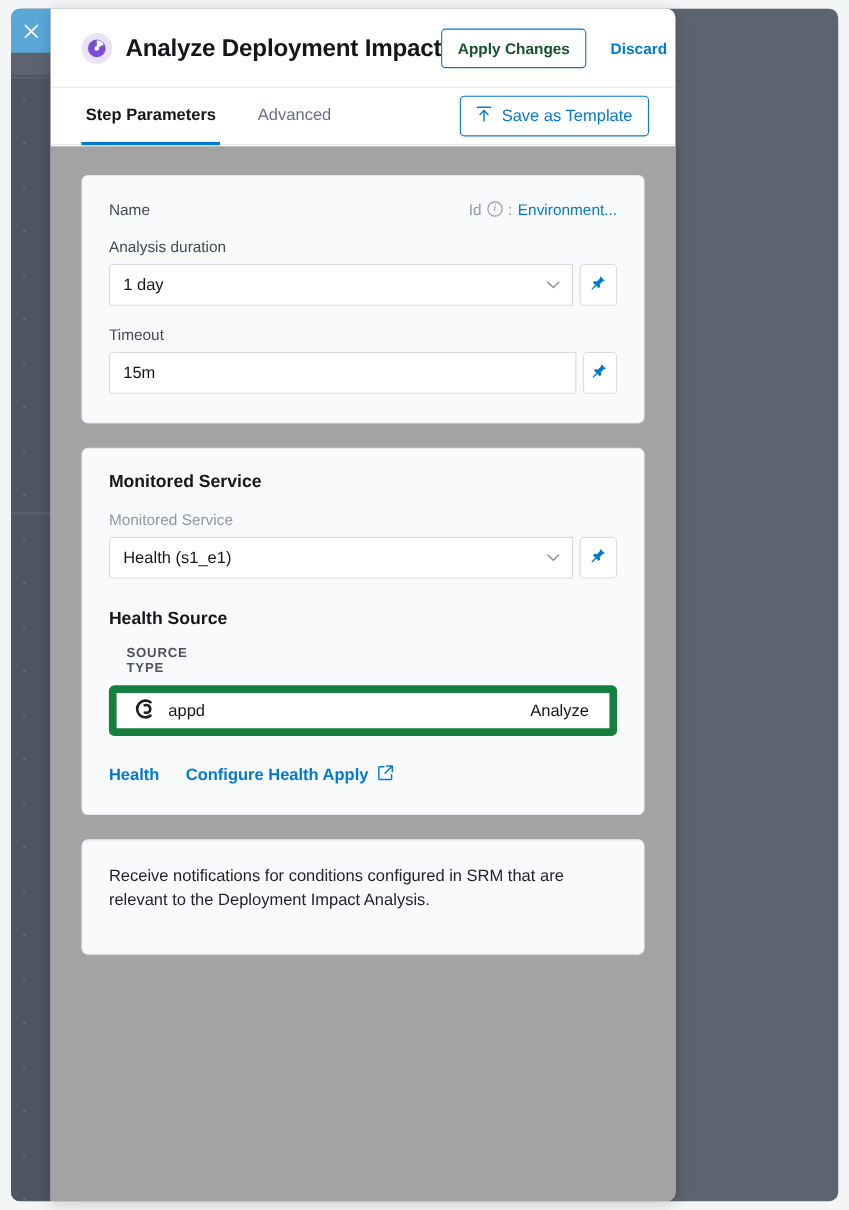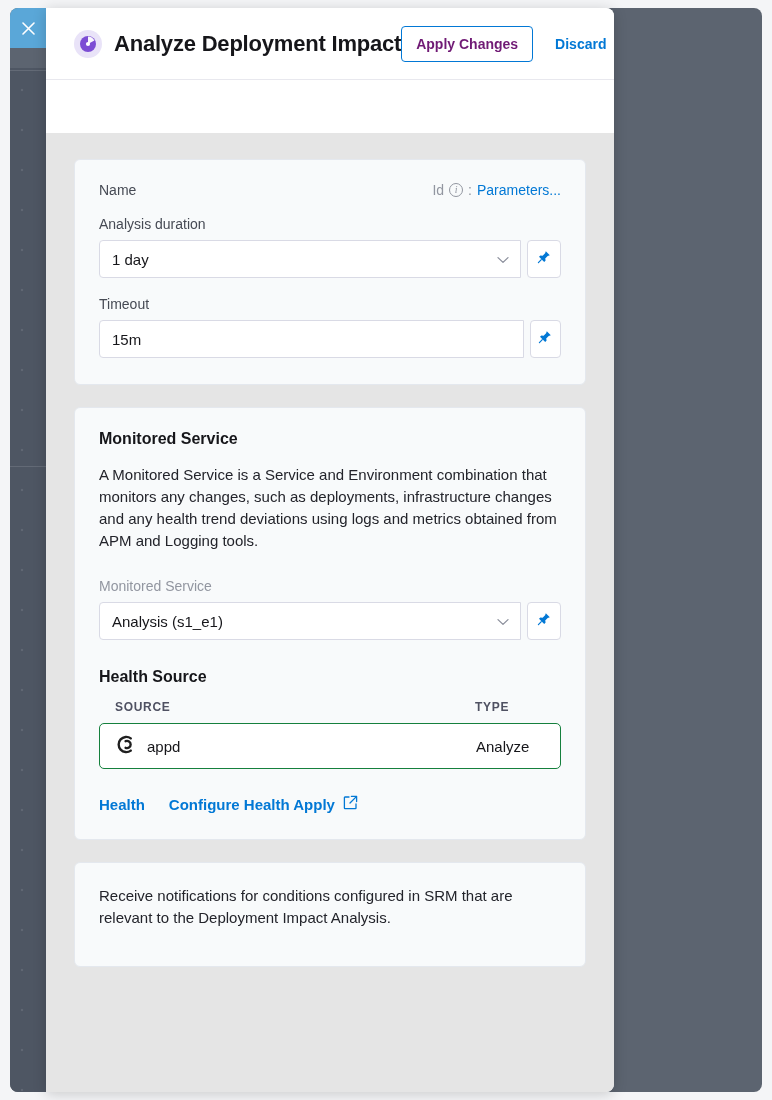--- a/index.html
+++ b/index.html
@@ -96,21 +96,21 @@
     margin-left: 12px;
     font-size: 22px;
     font-weight: bold;
     color: #16161a;
     letter-spacing: -0.2px;
     white-space: nowrap;
   }
   .header-spacer { flex: 1 1 auto; }
   .btn-apply {
     border: 1px solid #0278d5;
-    color: #701a75;
+    color: #14532d;
     background: #fff;
     font-size: 14px;
     font-weight: bold;
     border-radius: 4px;
     padding: 9px 14px;
     cursor: pointer;
     font-family: "Liberation Sans", sans-serif;
     white-space: nowrap;
   }
   .btn-discard {
@@ -165,21 +165,21 @@
     align-items: center;
     gap: 9px;
     font-family: "Liberation Sans", sans-serif;
     white-space: nowrap;
   }
 
   
   .drawer-body {
     position: absolute;
     top: 125px; left: 0; right: 0; bottom: 0;
-    background: #e5e5e5;
+    background: #a3a3a3;
     overflow: hidden;
     padding: 26px 28px 0 28px;
   }
 
   .card {
     background: #f8fafb;
     border: 1px solid #e4e8ee;
     border-radius: 6px;
     padding: 22px 24px 26px 24px;
     margin-bottom: 22px;
@@ -279,28 +279,29 @@
     margin: 28px 0 14px 0;
   }
 
   .table-head {
     display: flex;
     padding: 0 16px 9px 16px;
     font-size: 12px;
     font-weight: bold;
     letter-spacing: .7px;
     color: #4f5162;
+    flex-direction: column;
   }
   .col-source { width: 360px; }
   .col-type { flex: 1 1 auto; }
   .table-row {
     display: flex;
     align-items: center;
     background: #fff;
-    border: 1px solid #15803d;
+    border: 7px solid #15803d;
     border-radius: 5px;
     height: 46px;
     padding: 0 16px;
   }
   .src-cell {
     width: 360px;
     display: flex;
     align-items: center;
     gap: 12px;
     font-size: 15px;
@@ -352,33 +353,48 @@
           <path d="M9 9 L9 1.6 A7.4 7.4 0 0 1 15.4 5.4 Z" fill="#ffffff" opacity="0.95"></path>
           <circle cx="9" cy="9" r="2.1" fill="#ffffff"></circle>
         </svg>
       </div>
       <div class="header-title">Analyze Deployment Impact</div>
       <div class="header-spacer"></div>
       <button class="btn-apply">Apply Changes</button>
       <button class="btn-discard">Discard</button>
     </div>
 
+    <div class="tabbar">
+      <div class="tab active">Step Parameters</div>
+      <div class="tab">Advanced</div>
+      <div class="tabbar-spacer"></div>
+      <button class="btn-template">
+        <span>
+          <svg width="14" height="15" viewBox="0 0 14 15" aria-hidden="true">
+            <path d="M1 1.5 H13" stroke="#0278d5" stroke-width="1.3" stroke-linecap="round"></path>
+            <path d="M7 14 V4.6" stroke="#0278d5" stroke-width="1.3" stroke-linecap="round"></path>
+            <path d="M3.4 8 L7 4.4 L10.6 8" stroke="#0278d5" stroke-width="1.3" fill="none" stroke-linecap="round" stroke-linejoin="round"></path>
+          </svg>
+        </span>
+        <span>Save as Template</span>
+      </button>
+    </div>
 
     <div class="drawer-body">
 
       <div class="card">
 
         <div class="field-block">
           <div class="field-row">
             <span class="label">Name</span>
             <span class="id-group">
               <span class="id-label">Id</span>
               <span class="info-icon">i</span>
               <span class="id-label">:</span>
-              <span class="id-value">Parameters...</span>
+              <span class="id-value">Environment...</span>
             </span>
           </div>
         </div>
 
         <div class="field-block">
           <div class="field-row">
             <span class="label">Analysis duration</span>
           </div>
           <div class="input-wrap">
             <div class="select">
@@ -414,28 +430,27 @@
                 </svg>
               </span>
             </div>
           </div>
         </div>
 
       </div>
 
       <div class="card">
         <h3 class="section-title">Monitored Service</h3>
-        <p class="section-para">A Monitored Service is a Service and Environment combination that monitors any changes, such as deployments, infrastructure changes and any health trend deviations using logs and metrics obtained from APM and Logging tools.</p>
 
         <div class="field-row">
           <span class="label-muted">Monitored Service</span>
         </div>
         <div class="input-wrap">
           <div class="select">
-            <div class="input">Analysis (s1_e1)</div>
+            <div class="input">Health (s1_e1)</div>
             <span class="chev">
               <svg width="12" height="8" viewBox="0 0 12 8" aria-hidden="true">
                 <path d="M1 1.6 L6 6.4 L11 1.6" stroke="#8b8f9c" stroke-width="1.3" fill="none" stroke-linecap="round" stroke-linejoin="round"></path>
               </svg>
             </span>
           </div>
           <div class="pin-btn">
             <span>
               <svg width="14" height="14" viewBox="0 0 14 14" aria-hidden="true">
                 <path d="M8.8 1.2 L12.8 5.2 L10.7 5.9 L8.2 8.4 L8.6 10.6 L7.2 12 L2 6.8 L3.4 5.4 L5.6 5.8 L8.1 3.3 Z" fill="#0278d5"></path>

